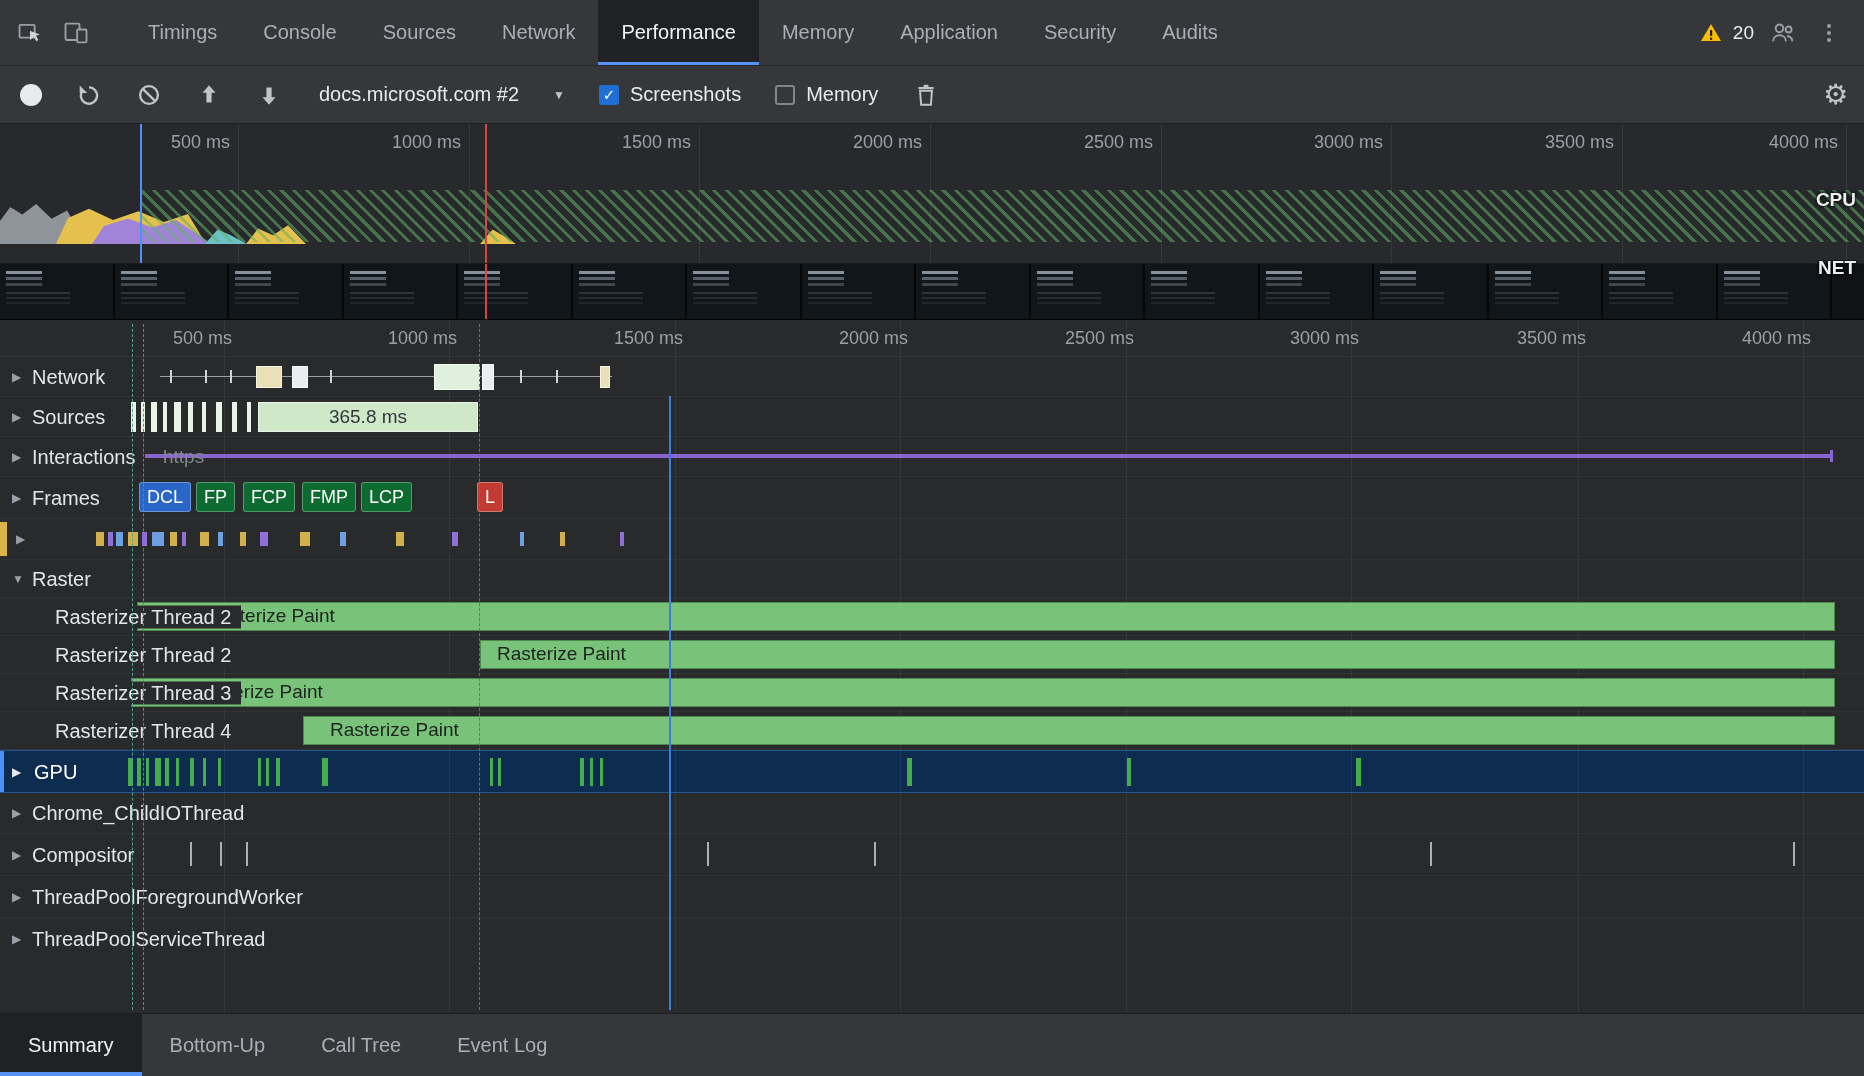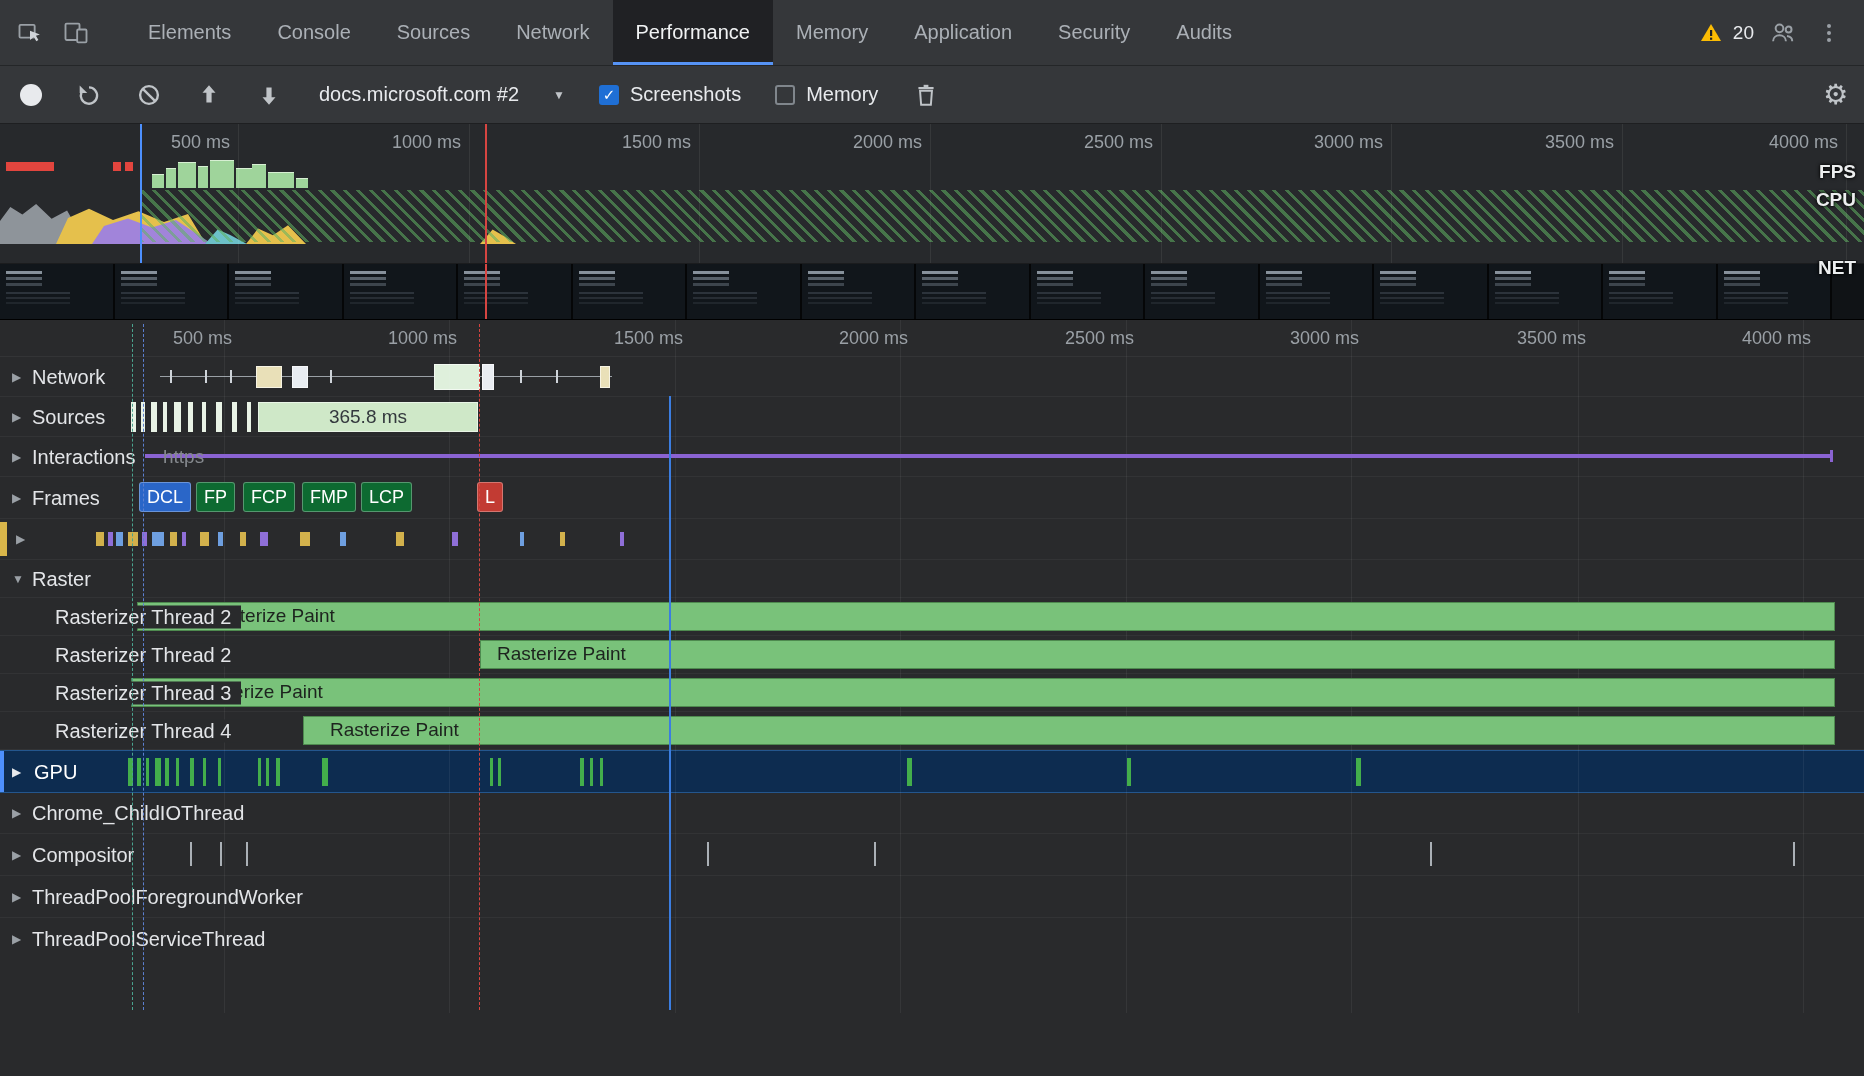--- a/index.html
+++ b/index.html
@@ -98,21 +98,21 @@
           </svg>
       </div>
       <div class="icon-btn">
         <svg width="28" height="28" viewBox="0 0 24 24">
             <rect x="3" y="4" width="12" height="14" rx="1" fill="none" stroke="#9aa0a6" stroke-width="1.6"></rect>
             <rect x="13" y="9" width="8" height="11" rx="1" fill="#35373a" stroke="#9aa0a6" stroke-width="1.6"></rect>
           </svg>
       </div>
     </div>
     <div class="tabs">
-      <div class="tab">Elements</div>
+      <div class="tab">Timings</div>
       <div class="tab">Console</div>
       <div class="tab">Sources</div>
       <div class="tab">Network</div>
       <div class="tab active">Performance</div>
       <div class="tab">Memory</div>
       <div class="tab">Application</div>
       <div class="tab">Security</div>
       <div class="tab">Audits</div>
     </div>
     <div class="topbar-right">
@@ -185,35 +185,20 @@
   <div class="overview">
     <div class="ov-ruler">
         <div class="ruler-label" style="left: 146px; width: 84px;">500 ms</div>
         <div class="ruler-label" style="left: 377px; width: 84px;">1000 ms</div>
         <div class="ruler-label" style="left: 607px; width: 84px;">1500 ms</div>
         <div class="ruler-label" style="left: 838px; width: 84px;">2000 ms</div>
         <div class="ruler-label" style="left: 1069px; width: 84px;">2500 ms</div>
         <div class="ruler-label" style="left: 1299px; width: 84px;">3000 ms</div>
         <div class="ruler-label" style="left: 1530px; width: 84px;">3500 ms</div>
         <div class="ruler-label" style="left: 1754px; width: 84px;">4000 ms</div>
-      </div>
-    <div class="lane fps-lane">
-      <span class="lane-label">FPS</span>
-    <div class="mark" style="left: 6px; width: 48px; top: 2px; height: 9px; background: rgb(226, 69, 62);"></div>
-        <div class="mark" style="left: 113px; width: 8px; top: 2px; height: 9px; background: rgb(226, 69, 62);"></div>
-        <div class="mark" style="left: 125px; width: 8px; top: 2px; height: 9px; background: rgb(226, 69, 62);"></div>
-        <div class="mark" style="left: 152px; width: 12px; bottom: 0px; height: 14px; background: rgb(159, 212, 155); border-top: 1px solid rgb(215, 239, 211);"></div>
-        <div class="mark" style="left: 166px; width: 10px; bottom: 0px; height: 20px; background: rgb(159, 212, 155); border-top: 1px solid rgb(215, 239, 211);"></div>
-        <div class="mark" style="left: 178px; width: 18px; bottom: 0px; height: 26px; background: rgb(159, 212, 155); border-top: 1px solid rgb(215, 239, 211);"></div>
-        <div class="mark" style="left: 198px; width: 10px; bottom: 0px; height: 22px; background: rgb(159, 212, 155); border-top: 1px solid rgb(215, 239, 211);"></div>
-        <div class="mark" style="left: 210px; width: 24px; bottom: 0px; height: 28px; background: rgb(159, 212, 155); border-top: 1px solid rgb(215, 239, 211);"></div>
-        <div class="mark" style="left: 236px; width: 16px; bottom: 0px; height: 20px; background: rgb(159, 212, 155); border-top: 1px solid rgb(215, 239, 211);"></div>
-        <div class="mark" style="left: 252px; width: 14px; bottom: 0px; height: 24px; background: rgb(159, 212, 155); border-top: 1px solid rgb(215, 239, 211);"></div>
-        <div class="mark" style="left: 268px; width: 26px; bottom: 0px; height: 16px; background: rgb(159, 212, 155); border-top: 1px solid rgb(215, 239, 211);"></div>
-        <div class="mark" style="left: 296px; width: 12px; bottom: 0px; height: 10px; background: rgb(159, 212, 155); border-top: 1px solid rgb(215, 239, 211);"></div>
       </div>
     <div class="lane cpu-lane">
       <div class="cpu-gray"></div>
       <div class="cpu-yellow"></div>
       <div class="cpu-purple"></div>
       <div class="cpu-teal"></div>
       <div class="cpu-y2"></div>
       <div class="cpu-y3"></div>
       <div class="cpu-hatch"></div>
       <span class="lane-label">CPU</span>
@@ -456,14 +441,20 @@
       <div class="vline" style="left: 1126px; top: 0px; bottom: 0px; background: rgba(255, 255, 255, 0.06);"></div>
       <div class="vline" style="left: 1351px; top: 0px; bottom: 0px; background: rgba(255, 255, 255, 0.06);"></div>
       <div class="vline" style="left: 1578px; top: 0px; bottom: 0px; background: rgba(255, 255, 255, 0.06);"></div>
       <div class="vline" style="left: 1803px; top: 0px; bottom: 0px; background: rgba(255, 255, 255, 0.06);"></div>
       <div class="vguide" style="left: 132px; top: 4px; bottom: 3px; border-left: 1px dashed rgb(74, 164, 143);"></div>
       <div class="vguide" style="left: 143px; top: 4px; bottom: 3px; border-left: 1px dashed rgb(91, 127, 208);"></div>
       <div class="vguide" style="left: 479px; top: 4px; bottom: 3px; border-left: 1px dashed rgb(214, 69, 65);"></div>
       <div class="vguide" style="left: 669px; top: 76px; bottom: 3px; border-left: 2px solid rgb(59, 125, 224);"></div>
     </div>
 
+  <div class="bottombar">
+    <div class="btab active">Summary</div>
+    <div class="btab">Bottom-Up</div>
+    <div class="btab">Call Tree</div>
+    <div class="btab">Event Log</div>
+  </div>
 
 </div>
 
 </body></html>

